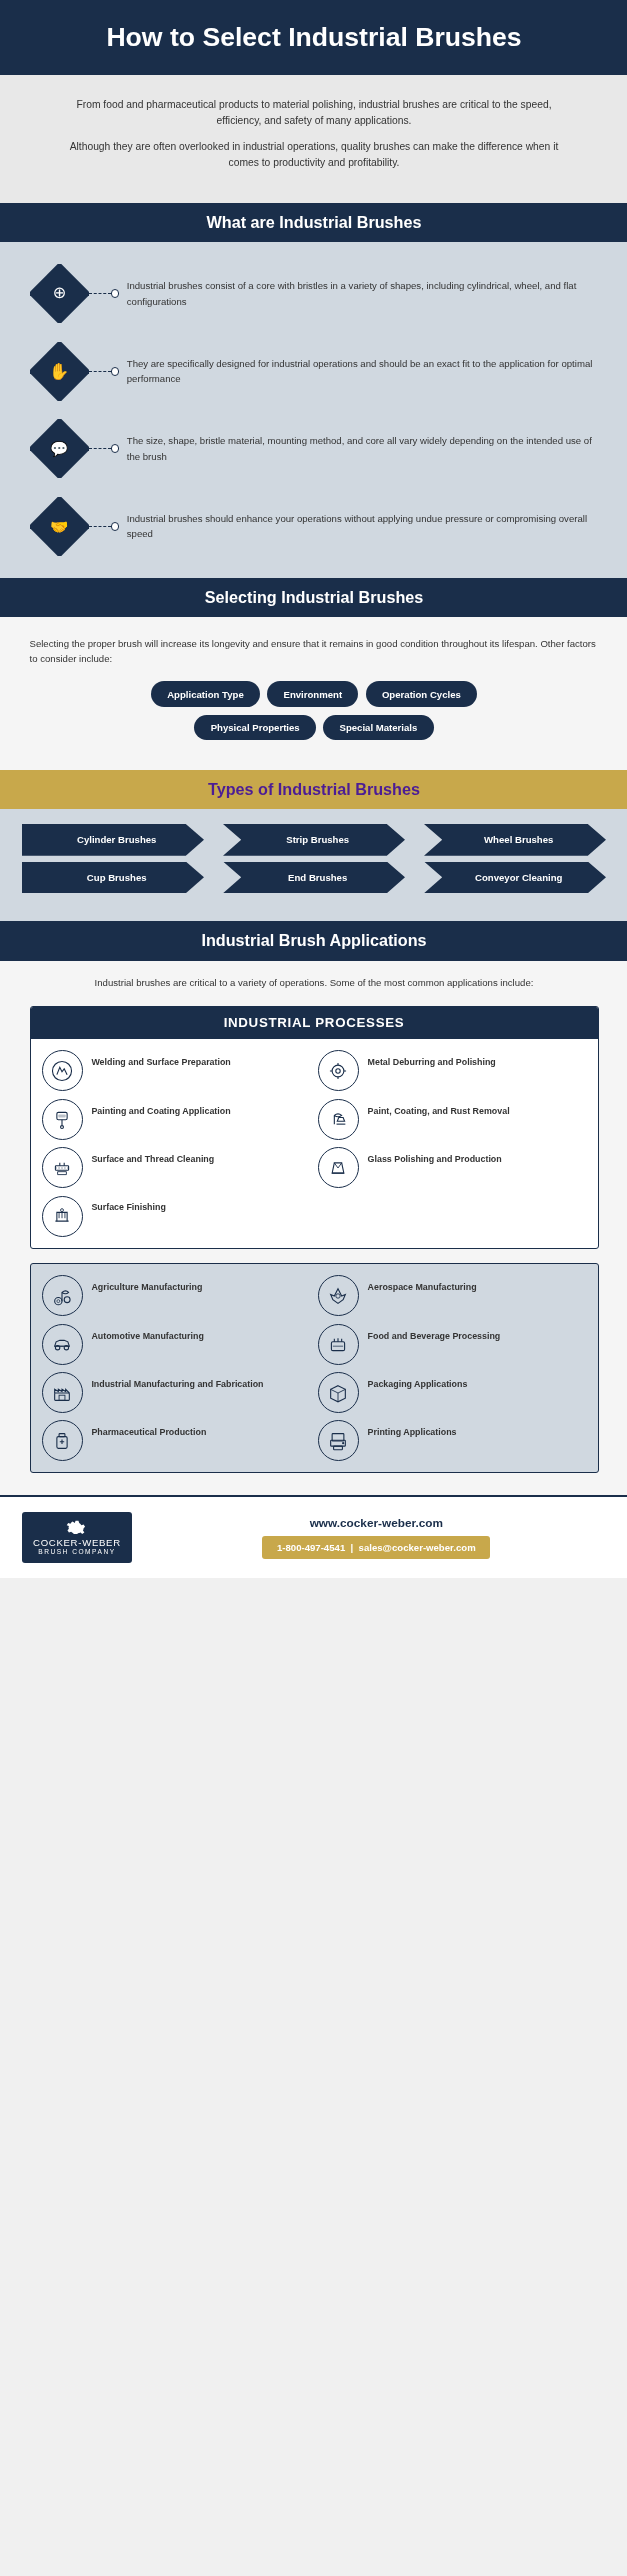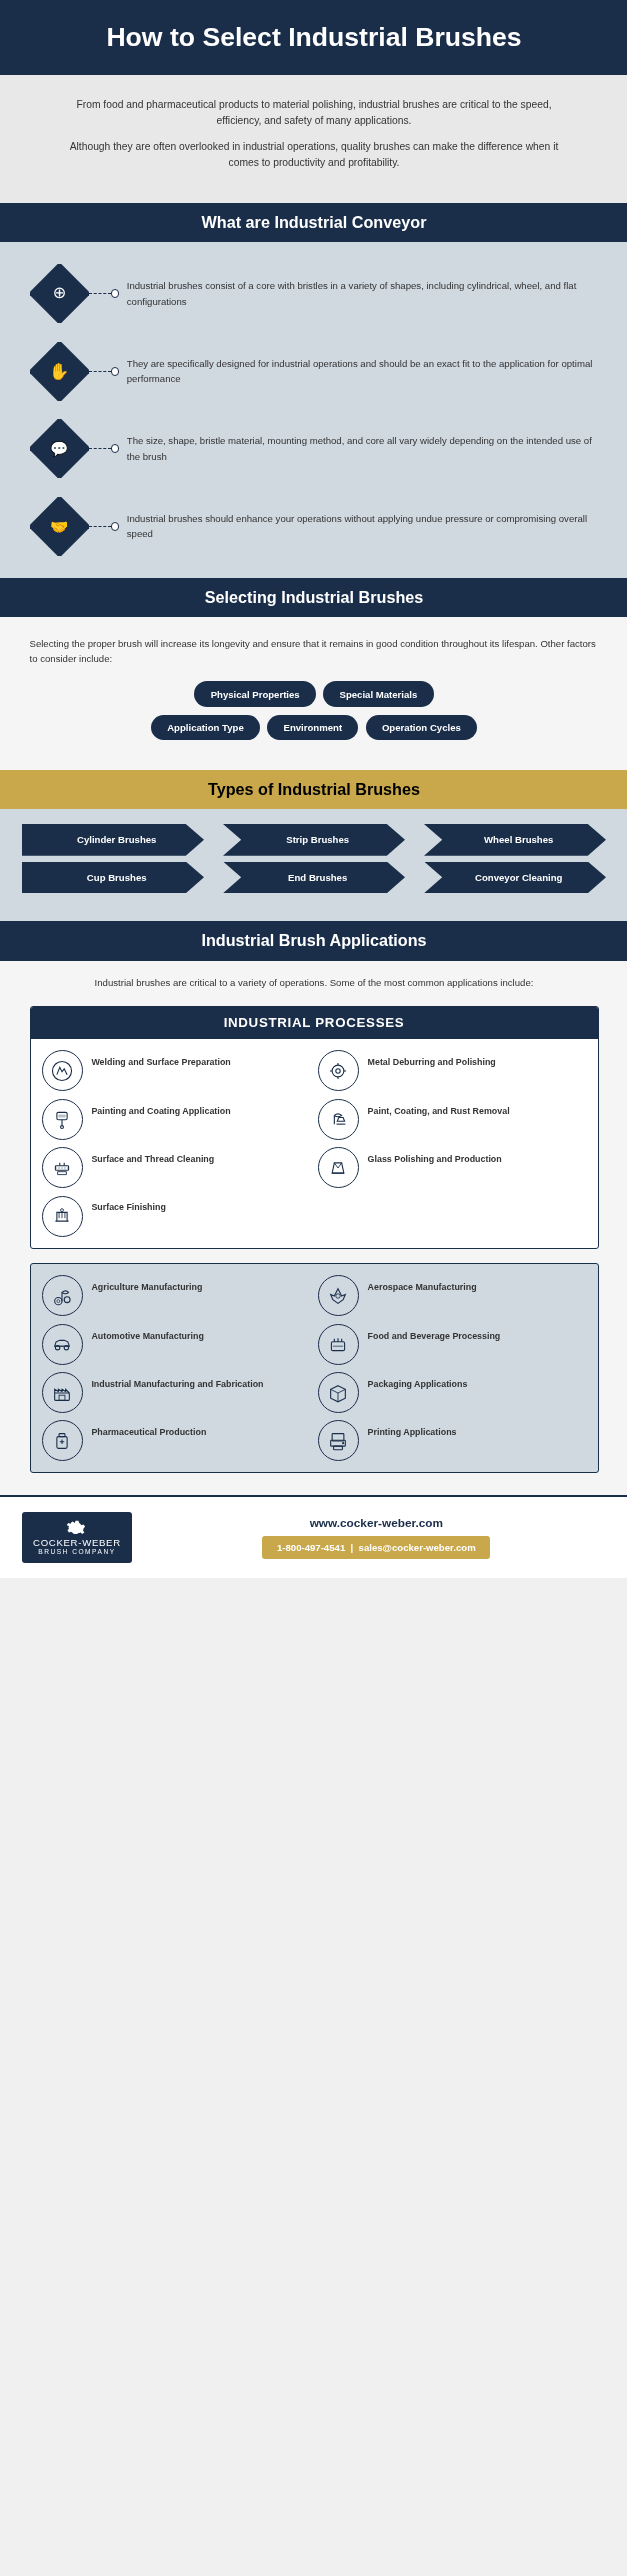--- a/index.html
+++ b/index.html
@@ -29,21 +29,21 @@
     .section-header {
       background: #1a2e4a;
       color: white;
       text-align: center;
       padding: 10.3px 14.8px;
       font-size: 16.2px;
       font-weight: bold;
     }
     .section-header.light {
       background: #c8a84b;
-      color: #000000;
+      color: #4c1d95;
     }
 
     
     .what-section {
       background: #d0d8e0;
       padding: 22px 29.5px;
     }
 
     
     .selecting-section {
@@ -255,21 +255,21 @@
 <div class="header">
   <h1>How to Select Industrial Brushes</h1>
 </div>
 
 <div class="intro">
   <p>From food and pharmaceutical products to material polishing, industrial brushes are critical to the speed, efficiency, and safety of many applications.</p>
   <p>Although they are often overlooked in industrial operations, quality brushes can make the difference when it comes to productivity and profitability.</p>
 </div>
 
 <div class="section-header">
-  <span>What are Industrial Conveyor</span>
+  <span>What are Industrial Brushes</span>
 </div>
 <div class="what-section">
 
   <div class="what-item-wrapper">
     <div class="diamond-wrap">
       <svg width="59" height="59" viewBox="0 0 80 80">
         <rect x="10" y="10" width="60" height="60" transform="rotate(45 40 40)" fill="#1a2e4a"></rect>
         <text x="40" y="46" text-anchor="middle" fill="white" font-size="22">⊕</text>
       </svg>
       <div class="dash-line"></div>
@@ -315,27 +315,27 @@
   </div>
 
 </div>
 
 <div class="section-header">
   <span>Selecting Industrial Brushes</span>
 </div>
 <div class="selecting-section">
   <p>Selecting the proper brush will increase its longevity and ensure that it remains in good condition throughout its lifespan. Other factors to consider include:</p>
   <div class="pills-row">
-    <div class="pill">Physical Properties</div>
-    <div class="pill">Special Materials</div>
-  </div>
-  <div class="pills-row">
     <div class="pill">Application Type</div>
     <div class="pill">Environment</div>
     <div class="pill">Operation Cycles</div>
+  </div>
+  <div class="pills-row">
+    <div class="pill">Physical Properties</div>
+    <div class="pill">Special Materials</div>
   </div>
 </div>
 
 <div class="section-header light">
   <span>Types of Industrial Brushes</span>
 </div>
 <div class="types-section">
   <div class="arrow-row">
     <div class="arrow-item">Cylinder Brushes</div>
     <div class="arrow-item">Strip Brushes</div>

